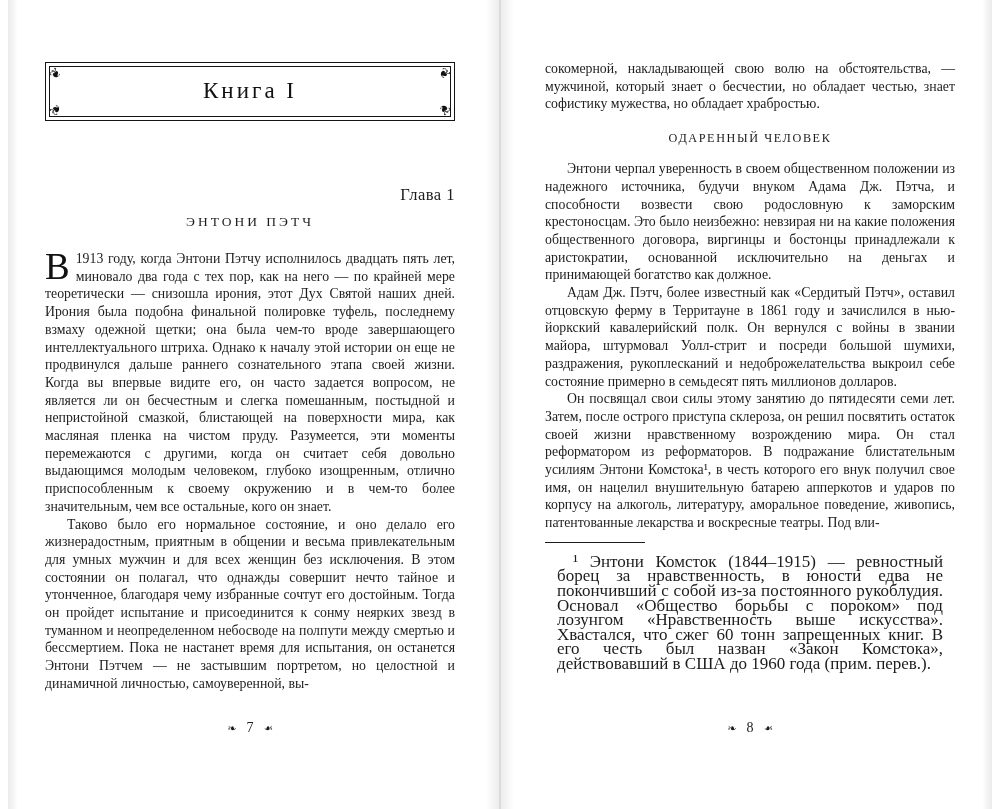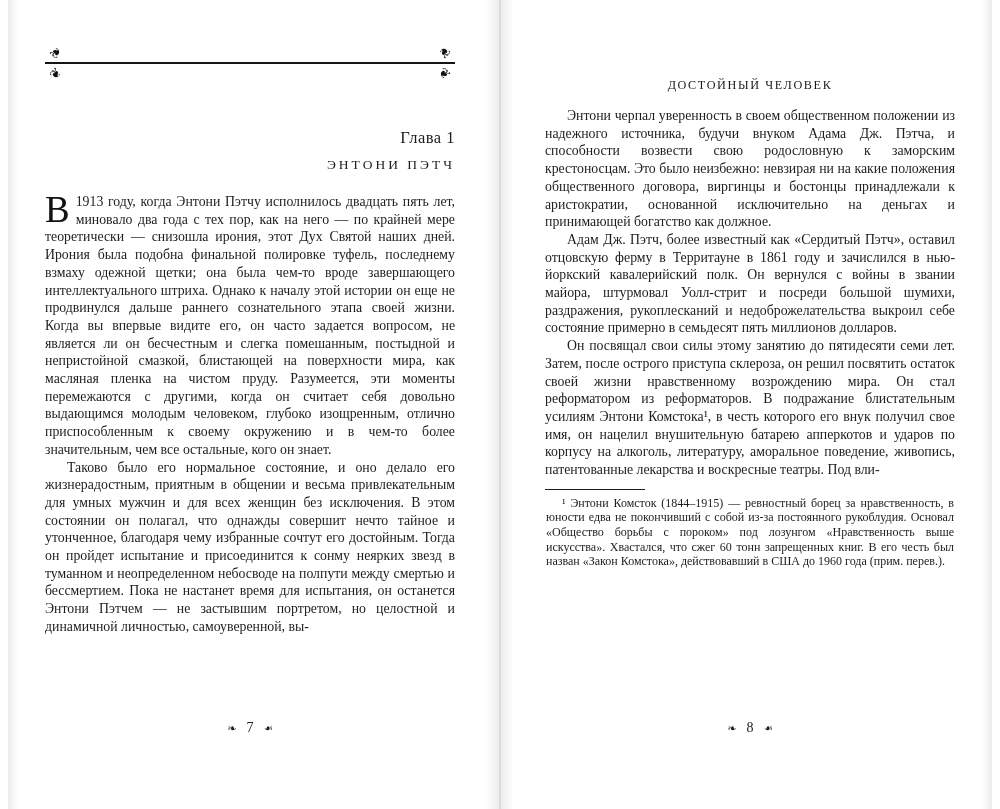--- a/index.html
+++ b/index.html
@@ -80,21 +80,21 @@
 
   .chapter {
     margin: 0 0 9px 0;
     text-align: right;
     font-size: 16.5px;
     font-weight: normal;
     letter-spacing: 0.5px;
   }
   .chapter-sub {
     margin: 0 0 20px 0;
-    text-align: right;
+    text-align: center;
     font-size: 13.5px;
     font-weight: normal;
     letter-spacing: 3px;
   }
 
   p.body {
     margin: 0;
     font-size: 13.8px;
     line-height: 17.7px;
     text-align: justify;
@@ -118,22 +118,22 @@
     line-height: 16px;
     color: #1a1a1a;
   }
 
   .footnote-rule {
     width: 100px;
     border-top: 1px solid #1c1c1c;
     margin: 10px 0 6px 0;
   }
   p.footnote {
-    margin: 1px;
-    font-size: 12px;
+    margin: 12px;
+    font-size: 17px;
     line-height: 14.6px;
     text-align: justify;
     text-indent: 16px;
     hyphens: auto;
   }
 
   .folio {
     position: absolute;
     left: 45px;
     right: 45px;
@@ -156,41 +156,45 @@
 
 <div class="spread">
 
   <div class="page page-left">
 
     <div class="book-frame">
       <span class="corner tl">❦</span>
       <span class="corner tr">❦</span>
       <span class="corner bl">❦</span>
       <span class="corner br">❦</span>
+      <div class="book-frame-inner">
+        <div class="book-title">Книга I</div>
+      </div>
     </div>
 
     <h2 class="chapter">Глава 1</h2>
     <h3 class="chapter-sub">ЭНТОНИ ПЭТЧ</h3>
 
     <p class="body"><span class="dropcap">В</span><span>1913 году, когда Энтони Пэтчу исполнилось двадцать пять лет, миновало два года с тех пор, как на него — по крайней мере теоретически — снизошла ирония, этот Дух Святой наших дней. Ирония была подобна финальной полировке туфель, последнему взмаху одежной щетки; она была чем-то вроде завершающего интеллектуального штриха. Однако к началу этой истории он еще не продвинулся дальше раннего сознательного этапа своей жизни. Когда вы впервые видите его, он часто задается вопросом, не является ли он бесчестным и слегка помешанным, постыдной и непристойной смазкой, блистающей на поверхности мира, как масляная пленка на чистом пруду. Разумеется, эти моменты перемежаются с другими, когда он считает себя довольно выдающимся молодым человеком, глубоко изощренным, отлично приспособленным к своему окружению и в чем-то более значительным, чем все остальные, кого он знает.</span></p>
 
     <p class="body indent">Таково было его нормальное состояние, и оно делало его жизнерадостным, приятным в общении и весьма привлекательным для умных мужчин и для всех женщин без исключения. В этом состоянии он полагал, что однажды совершит нечто тайное и утонченное, благодаря чему избранные сочтут его достойным. Тогда он пройдет испытание и присоединится к сонму неярких звезд в туманном и неопределенном небосводе на полпути между смертью и бессмертием. Пока не настанет время для испытания, он останется Энтони Пэтчем — не застывшим портретом, но целостной и динамичной личностью, самоуверенной, вы-</p>
 
     <div class="folio">
       <span class="orn">❧</span>
       <span class="num">7</span>
       <span class="orn flip">❧</span>
     </div>
   </div>
 
   <div class="page page-right">
 
+    <p class="body">сокомерной, накладывающей свою волю на обстоятельства, — мужчиной, который знает о бесчестии, но обладает честью, знает софистику мужества, но обладает храбростью.</p>
 
     <div class="section-heading">
-      <div>ДОСТОЙНЫЙ ЧЕЛОВЕК</div>
+      <div>ОДАРЕННЫЙ ЧЕЛОВЕК</div>
     </div>
 
     <p class="body indent">Энтони черпал уверенность в своем общественном положении из надежного источника, будучи внуком Адама Дж. Пэтча, и способности возвести свою родословную к заморским крестоносцам. Это было неизбежно: невзирая ни на какие положения общественного договора, виргинцы и бостонцы принадлежали к аристократии, основанной исключительно на деньгах и принимающей богатство как должное.</p>
     <p class="body indent">Адам Дж. Пэтч, более известный как «Сердитый Пэтч», оставил отцовскую ферму в Территауне в 1861 году и зачислился в нью-йоркский кавалерийский полк. Он вернулся с войны в звании майора, штурмовал Уолл-стрит и посреди большой шумихи, раздражения, рукоплесканий и недоброжелательства выкроил себе состояние примерно в семьдесят пять миллионов долларов.</p>
     <p class="body indent">Он посвящал свои силы этому занятию до пятидесяти семи лет. Затем, после острого приступа склероза, он решил посвятить остаток своей жизни нравственному возрождению мира. Он стал реформатором из реформаторов. В подражание блистательным усилиям Энтони Комстока¹, в честь которого его внук получил свое имя, он нацелил внушительную батарею апперкотов и ударов по корпусу на алкоголь, литературу, аморальное поведение, живопись, патентованные лекарства и воскресные театры. Под вли-</p>
 
     <div class="footnote-rule"></div>
     <p class="footnote">¹ Энтони Комсток (1844–1915) — ревностный борец за нравственность, в юности едва не покончивший с собой из-за постоянного рукоблудия. Основал «Общество борьбы с пороком» под лозунгом «Нравственность выше искусства». Хвастался, что сжег 60 тонн запрещенных книг. В его честь был назван «Закон Комстока», действовавший в США до 1960 года (прим. перев.).</p>
 
     <div class="folio">

